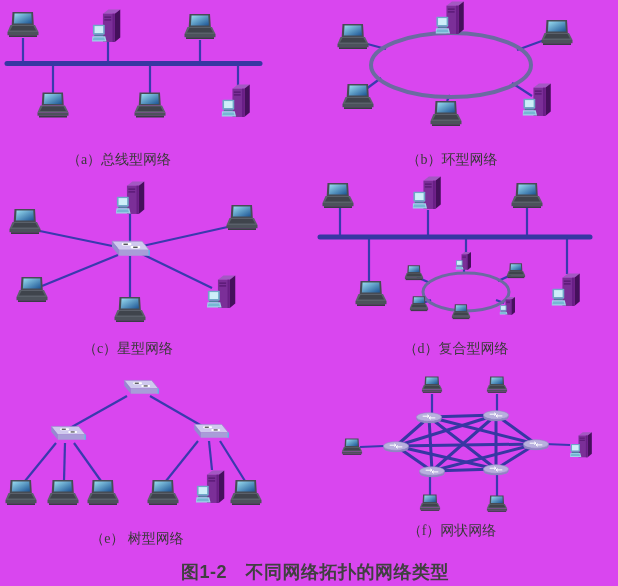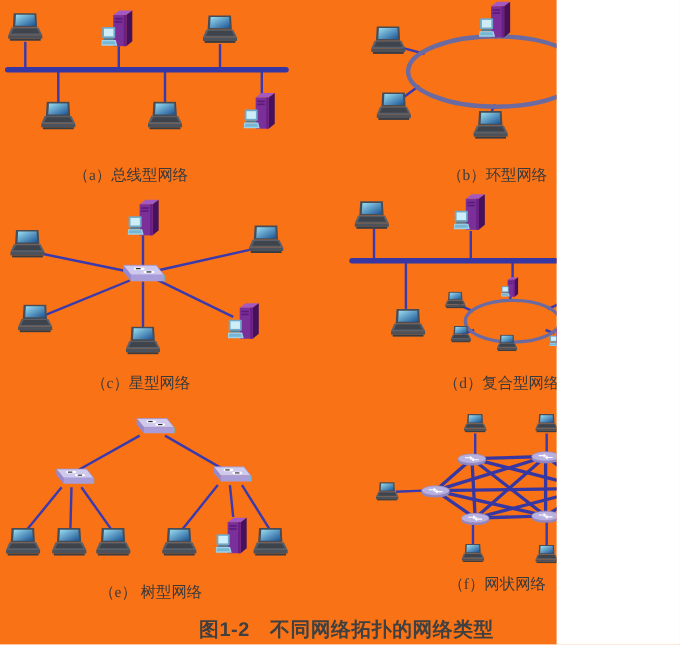--- a/index.html
+++ b/index.html
@@ -1,16 +1,16 @@
 <!DOCTYPE html>
 <html><head>
 <meta charset="utf-8">
 <style>
   html,body{margin:0;padding:0;background:#ffffff;}
-  .stage{position:relative;width:506px;height:586px;background:#f97316;overflow:hidden;
+  .stage{position:relative;width:618px;height:586px;background:#d946ef;overflow:hidden;
          font-family:"Liberation Sans", sans-serif;}
   svg{display:block;}
   text.panel-label{font-family:"Liberation Serif","DejaVu Serif",serif;font-size:14px;fill:#3a3a3a;}
   text.fig-caption{font-family:"Liberation Sans","DejaVu Sans",sans-serif;font-size:18px;font-weight:bold;
                    fill:#404040;letter-spacing:0.5px;}
   .edge{stroke:#3a3aae;stroke-width:2.2;fill:none;}
   .bus{stroke:#3737a3;stroke-width:5;stroke-linecap:round;fill:none;}
   .mesh{stroke:#3737a3;stroke-width:3;fill:none;stroke-linecap:round;}
   .ring{stroke:#6b6ba1;fill:none;}
 </style>

